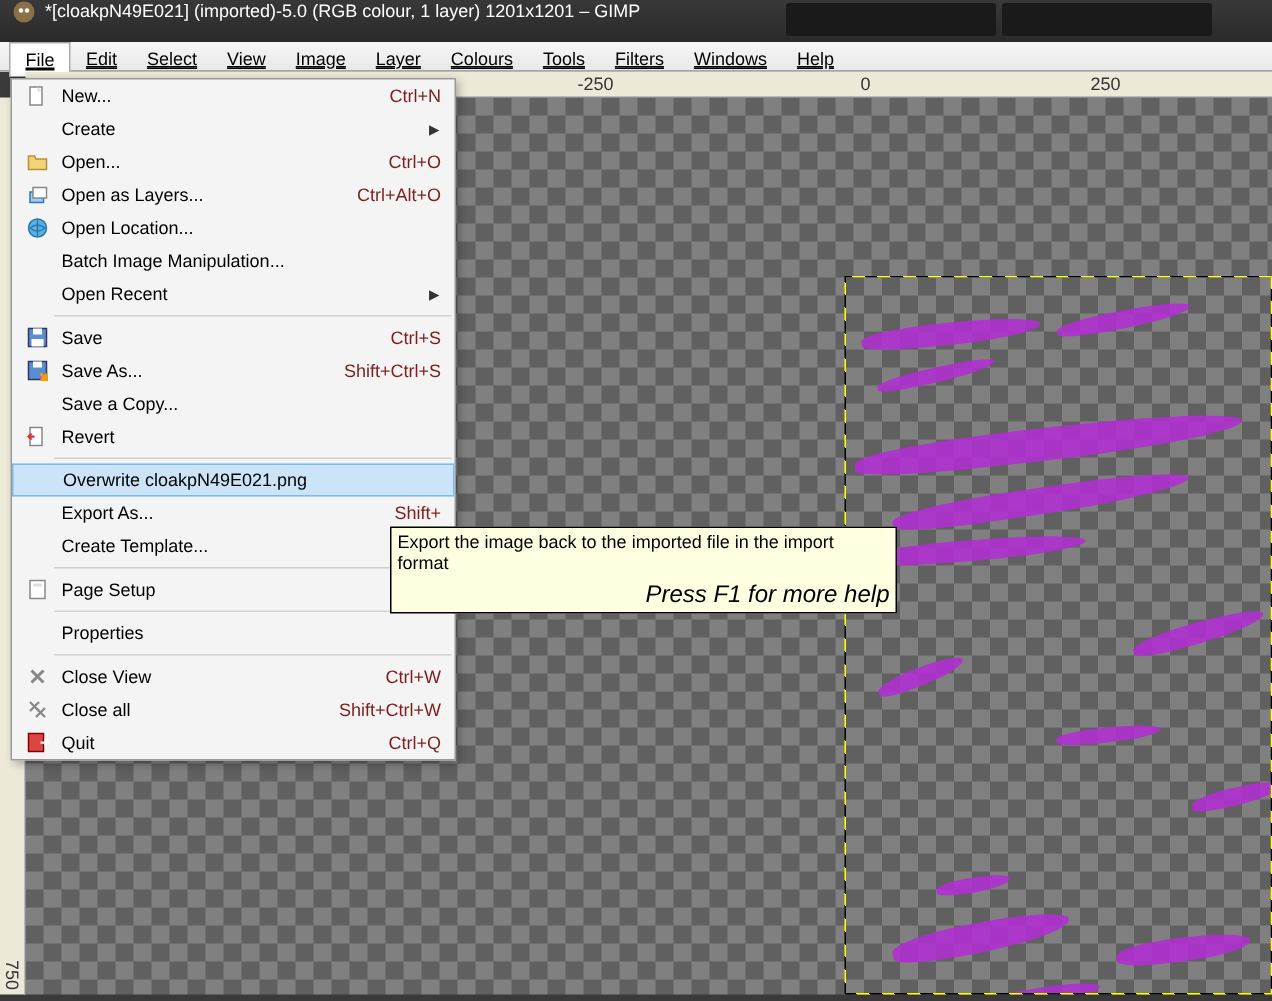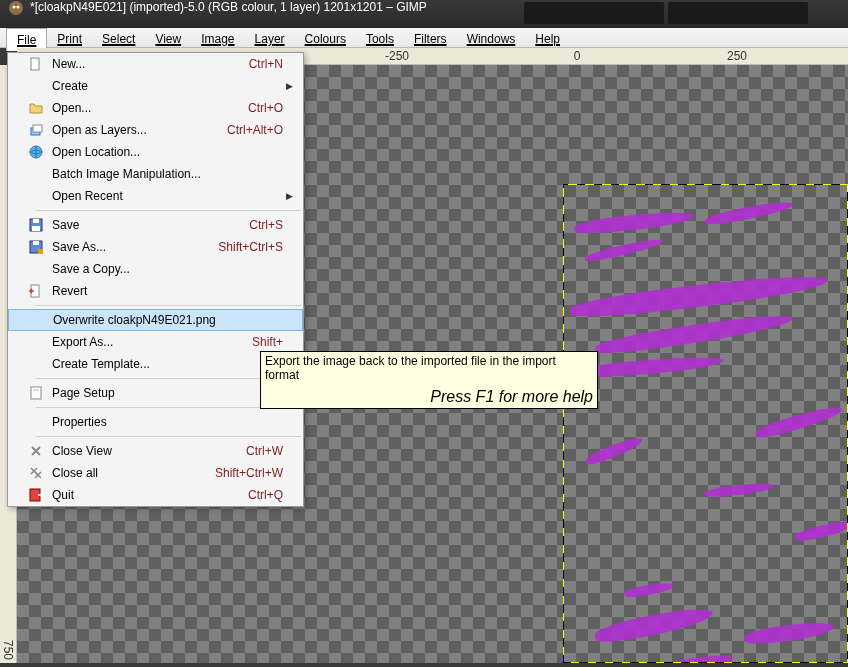--- a/index.html
+++ b/index.html
@@ -16,21 +16,21 @@
 .ruler-corner { width: 17px; height: 17px; background: #ece9d8; border: 1px solid #bbb; }
 .ruler-top { position: absolute; left: 17px; right: 0; top: 0; height: 17px; background: #ece9d8; border-bottom: 1px solid #bbb; font-size: 9px; color: #333; }
 .ruler-left { position: absolute; left: 0; top: 17px; bottom: 0; width: 17px; background: #ece9d8; border-right: 1px solid #bbb; font-size: 9px; color: #333; }
 .ruler-top .tick { position: absolute; top: 1px; transform: translateX(-50%); }
 .ruler-left .tick { position: absolute; left: 1px; transform: translateY(-50%); writing-mode: vertical-rl; }
 .canvas-area { position: absolute; left: 17px; top: 17px; right: 0; bottom: 0; background-image: repeating-conic-gradient(#808080 0% 25%, #606060 0% 50%); background-size: 24px 24px; }
 .image-bounds { position: absolute; left: 546px; top: 119px; right: 0; bottom: 0; border: 1px dashed #ffff00; border-style: dashed; border-image: repeating-linear-gradient(45deg, #000 0 6px, #ff0 6px 12px) 1; }
 .image-content { position: absolute; inset: 0; background-image: repeating-conic-gradient(#808080 0% 25%, #606060 0% 50%); background-size: 24px 24px; overflow: hidden; }
 .paint-blob { position: absolute; background: #b030d0; opacity: 0.9; border-radius: 50% 40% 60% 30%; transform: rotate(-8deg); }
 .dropdown { position: absolute; left: 7px; top: 52px; width: 297px; background: #f4f4f4; border: 1px solid #999; box-shadow: 2px 2px 6px rgba(0,0,0,0.3); z-index: 10; }
-.dd-row { display: flex; align-items: center; height: 22px; padding: 0 20px; position: relative; cursor: pointer; }
+.dd-row { display: flex; align-items: center; height: 22px; padding: 0 9px; position: relative; cursor: pointer; }
 .dd-row.highlighted { background: #cce4f7; border: 1px solid #7ab8ea; height: 22px; }
 .dd-icon { width: 16px; height: 16px; margin-right: 8px; flex: none; display: inline-flex; align-items: center; justify-content: center; }
 .dd-label { flex: 1; white-space: nowrap; }
 .dd-shortcut { margin-left: auto; color: #7f1d1d; padding-left: 20px; white-space: nowrap; }
 .dd-sep { height: 1px; background: #d0d0d0; margin: 3px 2px 3px 28px; }
 .dd-arrow { position: absolute; right: 10px; font-size: 9px; color: #333; }
 .tooltip { position: absolute; left: 260px; top: 351px; width: 338px; background: #ffffe1; border: 1px solid #000; padding: 2px 4px; z-index: 20; font-size: 11px; }
 .tooltip .help { text-align: right; font-style: italic; margin-top: 6px; font-size: 16px; }
 </style>
 </head>
@@ -46,21 +46,21 @@
   </span>
   <span class="titlebar-text">*[cloakpN49E021] (imported)-5.0 (RGB colour, 1 layer) 1201x1201 – GIMP</span>
   <div class="taskbar-items">
     <div class="titem"></div>
     <div class="titem"></div>
   </div>
 </div>
 
 <div class="menubar">
   <div class="menu-item active">File</div>
-  <div class="menu-item">Print</div>
+  <div class="menu-item">Edit</div>
   <div class="menu-item">Select</div>
   <div class="menu-item">View</div>
   <div class="menu-item">Image</div>
   <div class="menu-item">Layer</div>
   <div class="menu-item">Colours</div>
   <div class="menu-item">Tools</div>
   <div class="menu-item">Filters</div>
   <div class="menu-item">Windows</div>
   <div class="menu-item">Help</div>
 </div>

